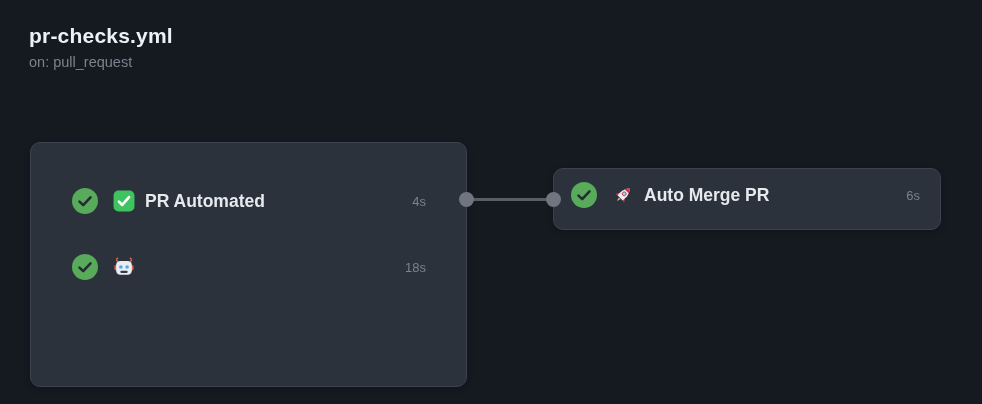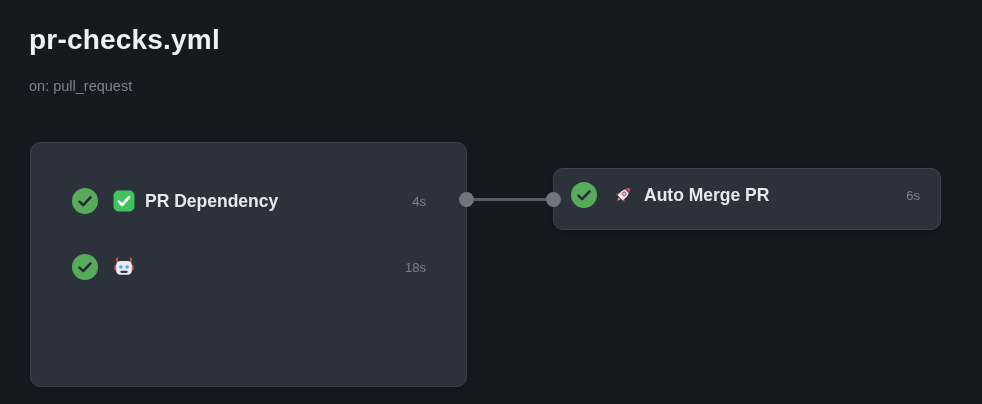--- a/index.html
+++ b/index.html
@@ -7,26 +7,26 @@
     width: 982px; height: 404px;
     overflow: hidden;
     font-family: "Liberation Sans", sans-serif;
     background: var(--background, #151a21);
   }
   .stage { position: relative; width: 982px; height: 404px; }
 
   
   .header { position: absolute; left: 29px; top: 24px; }
   .workflow-title {
-    font-size: 28px; font-weight: 700;
+    font-size: 21px; font-weight: 700;
     color: var(--text_title, #eef1f4);
     letter-spacing: .2px;
   }
   .workflow-trigger {
-    margin-top: 22px; font-size: 14.5px;
+    margin-top: 6px; font-size: 14.5px;
     color: var(--text_muted, #7b828d);
   }
 
   
   .card {
     position: absolute;
     background: var(--card_background, #2c323c);
     border: 1px solid var(--card_border, #3c434e);
     border-radius: 10px;
     box-shadow: 0 2px 6px rgba(0,0,0,.25);
@@ -85,21 +85,21 @@
 
       <div class="job-row">
         <svg class="status-icon" viewBox="0 0 26 26">
           <circle cx="13" cy="13" r="13" fill="#57ab5a"></circle>
           <path d="M7.5 13.6 L11.2 17.1 L18.5 9.4" stroke="#262c35" stroke-width="2.6" fill="none" stroke-linecap="round" stroke-linejoin="round"></path>
         </svg>
         <svg class="job-emoji" viewBox="0 0 20 20">
           <rect x="0.5" y="0.5" width="19" height="19" rx="4.5" fill="#3fc35f"></rect>
           <path d="M5.4 10.6 L8.4 13.6 L14.6 6.4" stroke="#ffffff" stroke-width="2.4" fill="none" stroke-linecap="round" stroke-linejoin="round"></path>
         </svg>
-        <span class="job-name">PR Dependency</span>
+        <span class="job-name">PR Automated</span>
         <span class="job-duration">4s</span>
       </div>
 
       <div class="job-row">
         <svg class="status-icon" viewBox="0 0 26 26">
           <circle cx="13" cy="13" r="13" fill="#57ab5a"></circle>
           <path d="M7.5 13.6 L11.2 17.1 L18.5 9.4" stroke="#262c35" stroke-width="2.6" fill="none" stroke-linecap="round" stroke-linejoin="round"></path>
         </svg>
         <svg class="job-emoji" viewBox="0 0 24 24">
           <path d="M5 6 C3.6 4.8 3.5 3.2 5 2.4" stroke="#e0614f" stroke-width="1.6" fill="none" stroke-linecap="round"></path>

